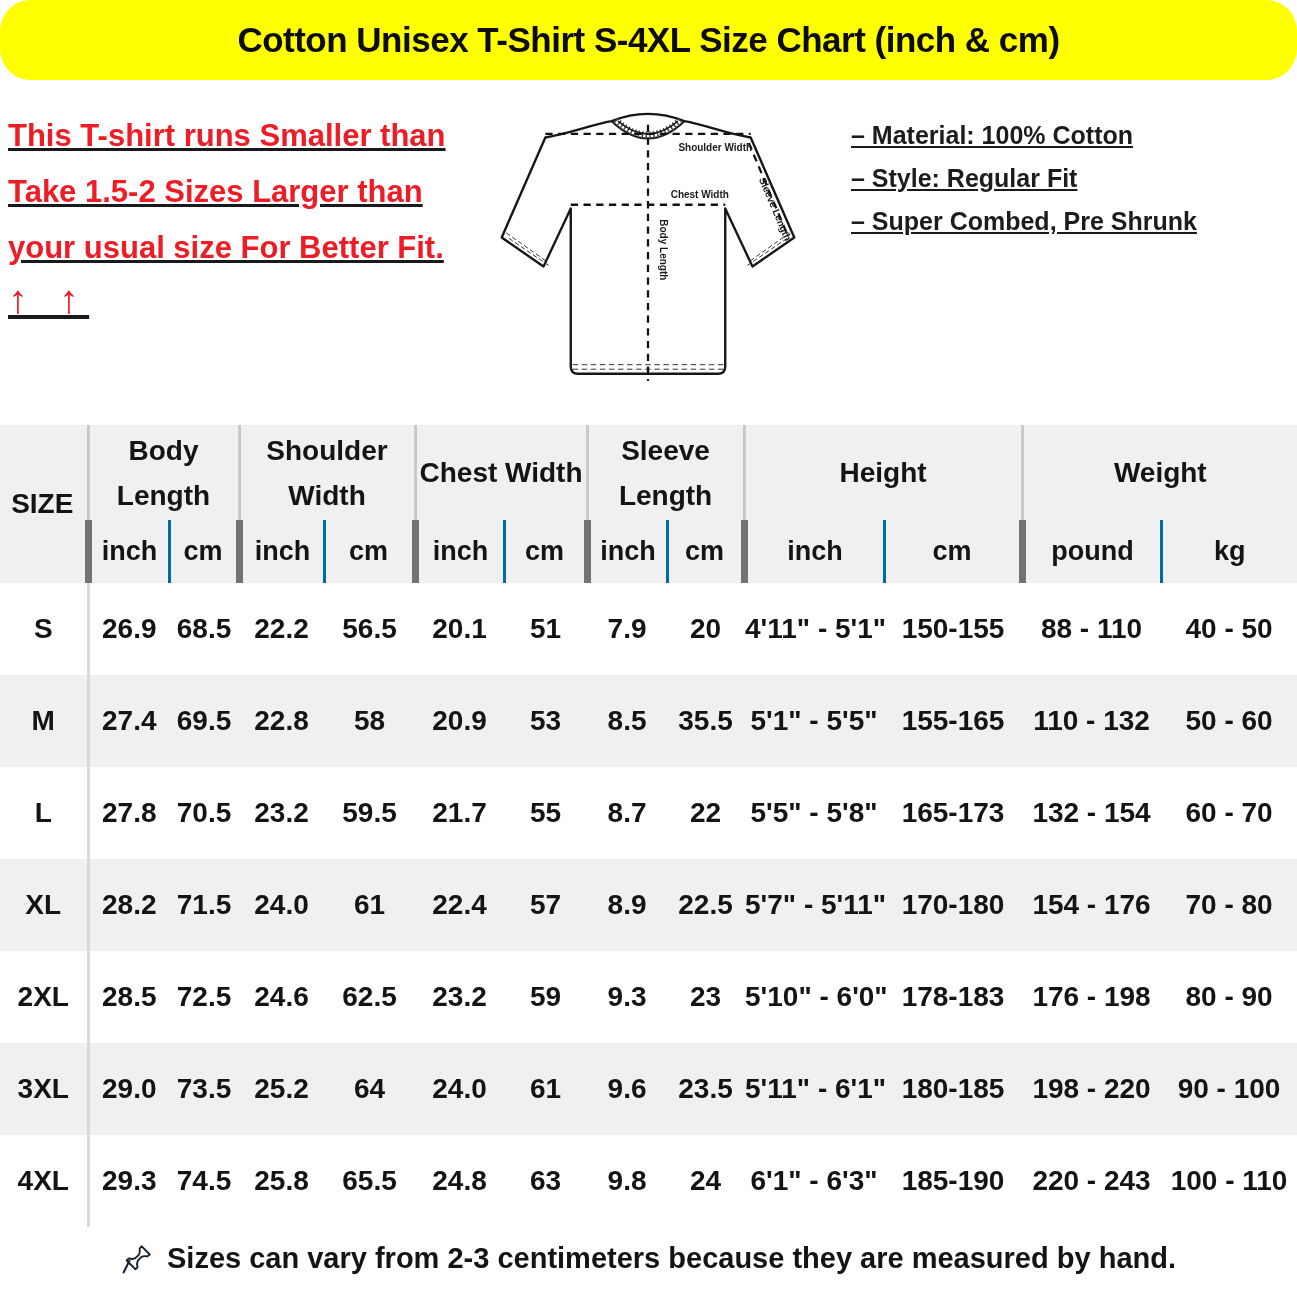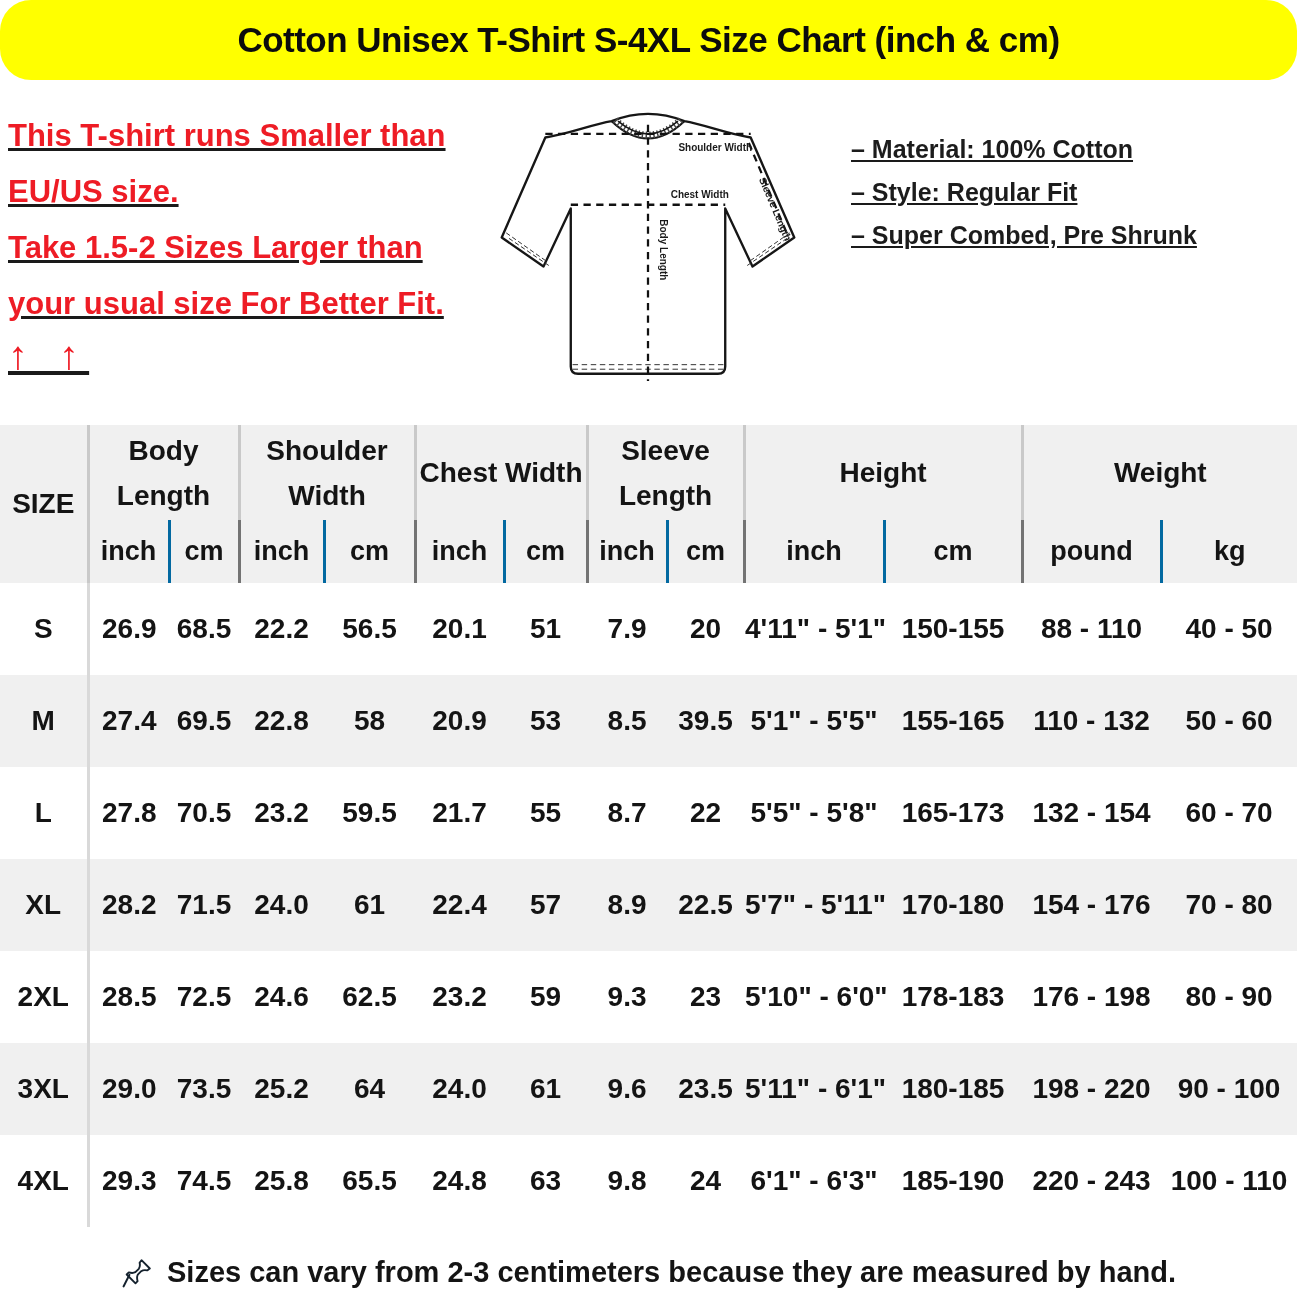--- a/index.html
+++ b/index.html
@@ -10,59 +10,58 @@
   }
   
   .banner { height:80px; display:flex; align-items:center; justify-content:center; }
   .banner h1 { margin:0; font-size:35px; font-weight:800; letter-spacing:-0.5px; color:#0c0c0c; }
   
   .mid { display:flex; height:345px; width:100%;text-decoration:underline; }
   .notice { width:500px; padding:28px 0 0 8px; font-size:31px; font-weight:700; line-height:56px; }
   .notice-line { white-space:nowrap; }
   .arrows { font-size:40px; font-weight:800; letter-spacing:10px; line-height:46px; margin-top:0px; }
   .diagram { width:365px; display:flex; justify-content:center; padding-top:4px; }
-  .specs { flex:1; padding:48px 16px 0 30px; font-size:25px; font-weight:600; color:#1c1c1c; line-height:43px; }
+  .specs { flex:1; padding:34px 16px 0 30px; font-size:25px; font-weight:600; color:#1c1c1c; line-height:43px; }
   .specs .spec-item { width:430px; }
   
   table.size-table { width:1297px; border-collapse:collapse; table-layout:fixed; }
   .size-table thead th { background:#f0f0f0; font-weight:700; color:#141414; padding:0; }
   .size-table tr.group-row { height:95px; }
   .size-table tr.sub-row { height:63px; }
   th.size-head { font-size:28px; border-right:3px solid #c9c9c9;margin-top:13px; }
   th.group { font-size:28px; line-height:45px; border-left:3px solid #c9c9c9; }
   th.group:first-of-type { border-left:none; }
   th.sub { font-size:27px; }
-  th.sub.grp-start { border-left:3px solid #737373; }
+  th.sub.grp-start { border-left:7px solid #737373; }
   th.sub.grp-mid { border-left:3px solid #0369a1; }
   .size-table tbody tr { height:92px; }
   .size-table tbody tr:nth-child(even) { background:#f0f0f0; }
   .size-table td { text-align:center; font-size:28px; font-weight:600; color:#141414; white-space:nowrap; }
   td.size-cell { font-weight:700; border-right:3px solid #d9d9d9; }
   
-  .foot { height:62px; display:flex; align-items:flex-end; justify-content:center; gap:14px; }
+  .foot { height:62px; display:flex; align-items:center; justify-content:center; gap:14px; }
   .foot .foot-text { font-size:29px; font-weight:600; color:#141414; }
   .pin { width:32px; height:32px; flex:0 0 auto; margin-top:2px; }
   
   .tee-label { font-family:"Liberation Sans", sans-serif; font-size:11px; font-weight:700; fill:#1a1a1a; }
 </style>
 </head>
 <body>
 
 <div class="page">
 
   <header class="banner" style="background: rgb(255, 255, 0); border-radius: 31px;">
     <h1>Cotton Unisex T-Shirt S-4XL Size Chart (inch &amp; cm)</h1>
   </header>
 
   <section class="mid">
 
     <div class="notice" style="color: rgb(238, 28, 37);">
       <div>
           <div class="notice-line">This T-shirt runs Smaller than</div>
-          <div class="notice-line">EU/US size.</div>
           <div class="notice-line">Take 1.5-2 Sizes Larger than</div>
           <div class="notice-line">your usual size For Better Fit.</div>
         </div>
       <div class="arrows">↑ ↑</div>
     </div>
 
     <div class="diagram">
       <svg width="318" height="336" viewBox="0 0 350 332">
 
         <path d="M135,22 Q175,6 215,22 C238,26 262,36 288,40 L336,150 L290,182 L260,118 L260,292 Q260,300 252,300 L98,300 Q90,300 90,292 L90,118 L60,182 L14,150 L62,40 C88,36 112,26 135,22 Z" fill="#ffffff" stroke="#161616" stroke-width="2.6" stroke-linejoin="round"></path>
@@ -156,21 +155,21 @@
         </tr>
         <tr>
           <td class="size-cell">M</td>
           <td>27.4</td>
           <td>69.5</td>
           <td>22.8</td>
           <td>58</td>
           <td>20.9</td>
           <td>53</td>
           <td>8.5</td>
-          <td>39.5</td>
+          <td>35.5</td>
           <td>5'1" - 5'5"</td>
           <td>155-165</td>
           <td>110 - 132</td>
           <td>50 - 60</td>
         </tr>
         <tr>
           <td class="size-cell">L</td>
           <td>27.8</td>
           <td>70.5</td>
           <td>23.2</td>

